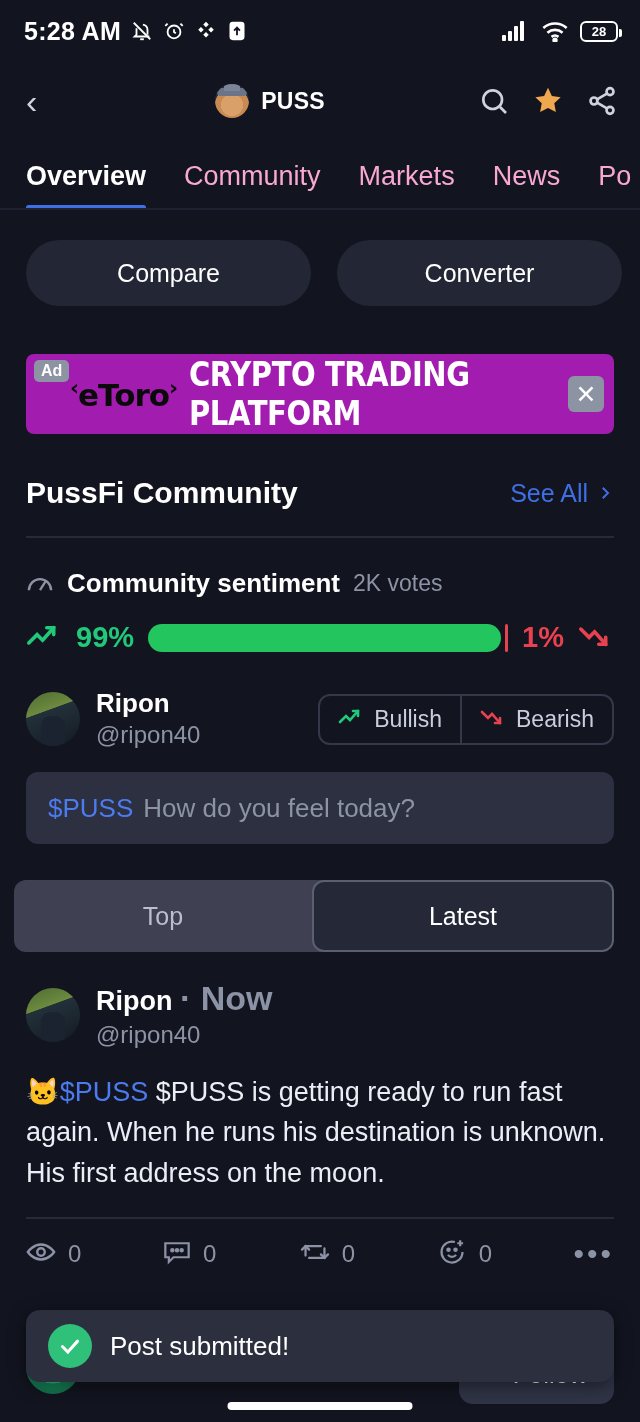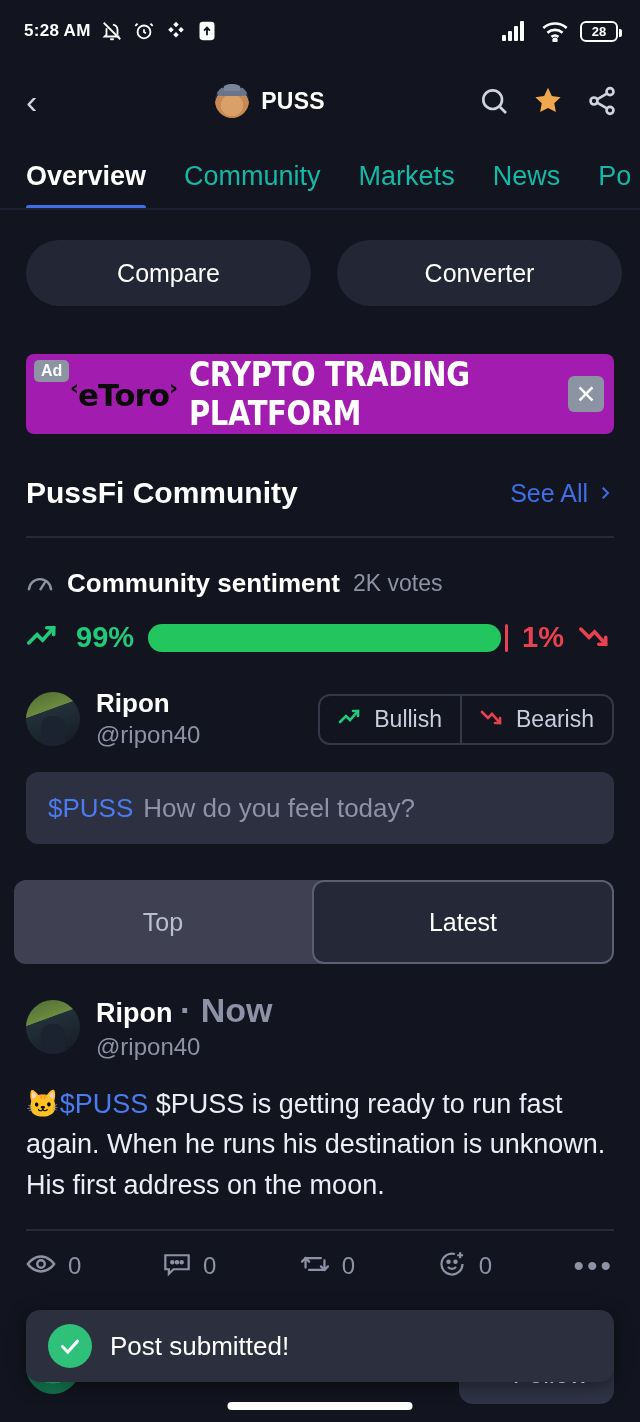--- a/index.html
+++ b/index.html
@@ -11,21 +11,21 @@
   }
   .phone { position: relative; width: 640px; height: 1422px; background: #12141f; }
 
   
   .statusbar {
     height: 62px; display: flex; align-items: center;
     justify-content: space-between; padding: 0 22px 0 24px;
     color: #ffffff;
   }
   .sb-left { display: flex; align-items: center; gap: 10px; }
-  .sb-time { font-size: 17px; font-weight: 700; letter-spacing: .3px; }
+  .sb-time { font-size: 25px; font-weight: 700; letter-spacing: .3px; }
   .sb-right { display: flex; align-items: center; gap: 11px; }
   .ic { display: inline-flex; align-items: center; }
   .battery {
     border: 2.5px solid #fff; border-radius: 6px; width: 38px; height: 21px;
     display: flex; align-items: center; justify-content: center;
     font-size: 13px; font-weight: 700; position: relative;
   }
   .battery:after {
     content: ""; position: absolute; right: -6px; top: 6px;
     width: 3px; height: 8px; background: #fff; border-radius: 0 2px 2px 0;
@@ -57,21 +57,21 @@
   .appbar-actions { display: flex; align-items: center; gap: 22px; }
   .appbar-actions svg { display: block; cursor: pointer; }
 
   
   .tabs {
     display: flex; align-items: flex-end; gap: 38px;
     padding: 0 0 0 26px; height: 70px; position: relative;
     border-bottom: 2px solid #1d2030; overflow: hidden;
   }
   .tab {
-    font-size: 27px; color: #14b8a6; padding-bottom: 16px;
+    font-size: 27px; color: #f9a8d4; padding-bottom: 16px;
     white-space: nowrap; cursor: pointer;
   }
   .tab.active { color: #ffffff; font-weight: 700; position: relative; }
   .tab.active:after {
     content: ""; position: absolute; left: 0; right: 0; bottom: -2px;
     height: 5px; background: #3f6fe5; border-radius: 3px;
   }
 
   
   .pill-row { display: flex; gap: 26px; padding: 30px 18px 0 26px; }
@@ -157,21 +157,21 @@
   .composer-box {
     margin: 22px 26px 0 26px; height: 72px; border-radius: 12px;
     background: #2c3040; display: flex; align-items: center; padding: 0 22px;
     gap: 10px; cursor: text;
   }
   .ticker { font-size: 26px; color: #4b7bef; }
   .placeholder { font-size: 26px; color: #8d93a6; }
 
   
   .seg {
-    margin: 36px 26px 0 14px; height: 84px; border-radius: 12px;
+    margin: 36px 26px 0 14px; height: 72px; border-radius: 12px;
     background: #3f4152; display: flex; overflow: hidden;
   }
   .seg-item {
     flex: 1; display: flex; align-items: center; justify-content: center;
     font-size: 25px; color: #b9bfcf; cursor: pointer;
   }
   .seg-item.active {
     background: #252836; color: #fff; border: 2px solid #5a5f72; border-radius: 12px;
   }
 

